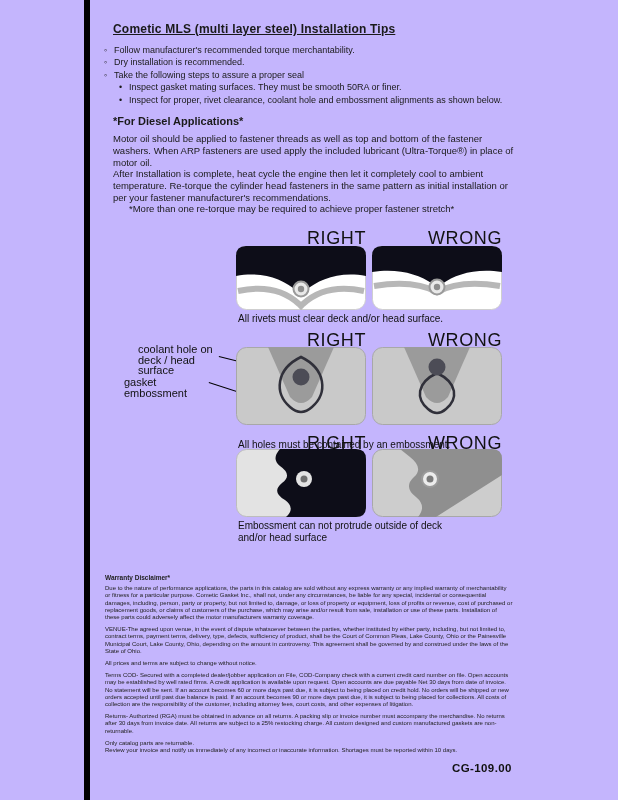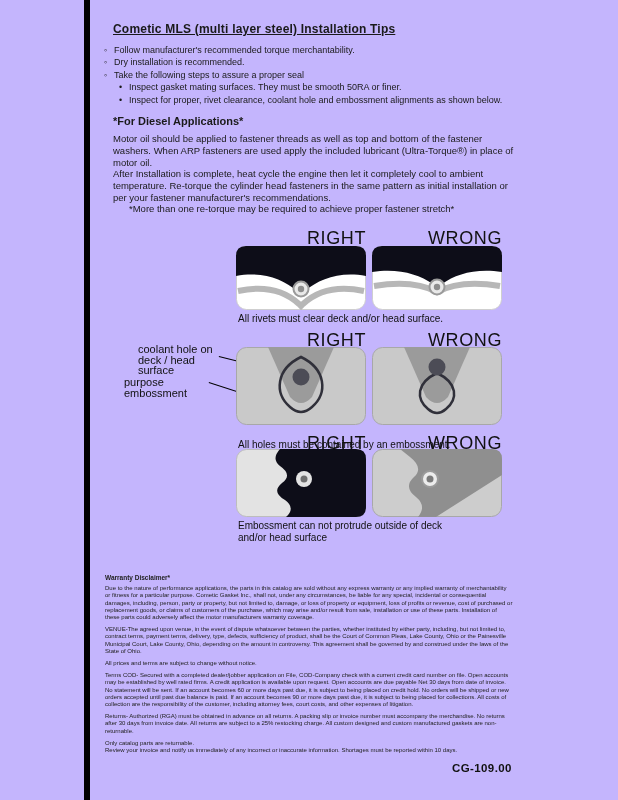--- a/index.html
+++ b/index.html
@@ -112,21 +112,21 @@
       <circle cx="65" cy="41" r="7.5" fill="#e9e9e9" stroke="#9a9a9a" stroke-width="2"></circle>
       <circle cx="65" cy="41" r="3.2" fill="#8d8d8d"></circle>
     </svg>
   </div>
   <div class="dg-cap cap1">All rivets must clear deck and/or head surface.</div>
 
   <div class="dg-h h-r2l">RIGHT</div>
   <div class="dg-h h-r2r">WRONG</div>
 
   <div class="dg-lbl lbl-coolant">coolant hole on deck / head surface</div>
-  <div class="dg-lbl lbl-emboss">purpose embossment</div>
+  <div class="dg-lbl lbl-emboss">gasket embossment</div>
   <div class="pointer-line line-coolant"></div>
   <div class="pointer-line line-emboss"></div>
 
   <div class="panel p-r2l">
     <svg width="130" height="78" viewBox="0 0 130 78">
       <rect x="0.5" y="0.5" width="129" height="77" rx="10" fill="#c9c9c9" stroke="#a8a8a8"></rect>
       <path d="M32,0 H98 L76,50 Q65,62 54,50 Z" fill="#9b9b9b"></path>
       <path d="M65,10 C90,22 92,46 76,60 Q65,70 54,60 C38,46 40,22 65,10 Z" fill="none" stroke="#30303a" stroke-width="2.5"></path>
       <circle cx="65" cy="30" r="8.5" fill="#4c4c56"></circle>
     </svg>

